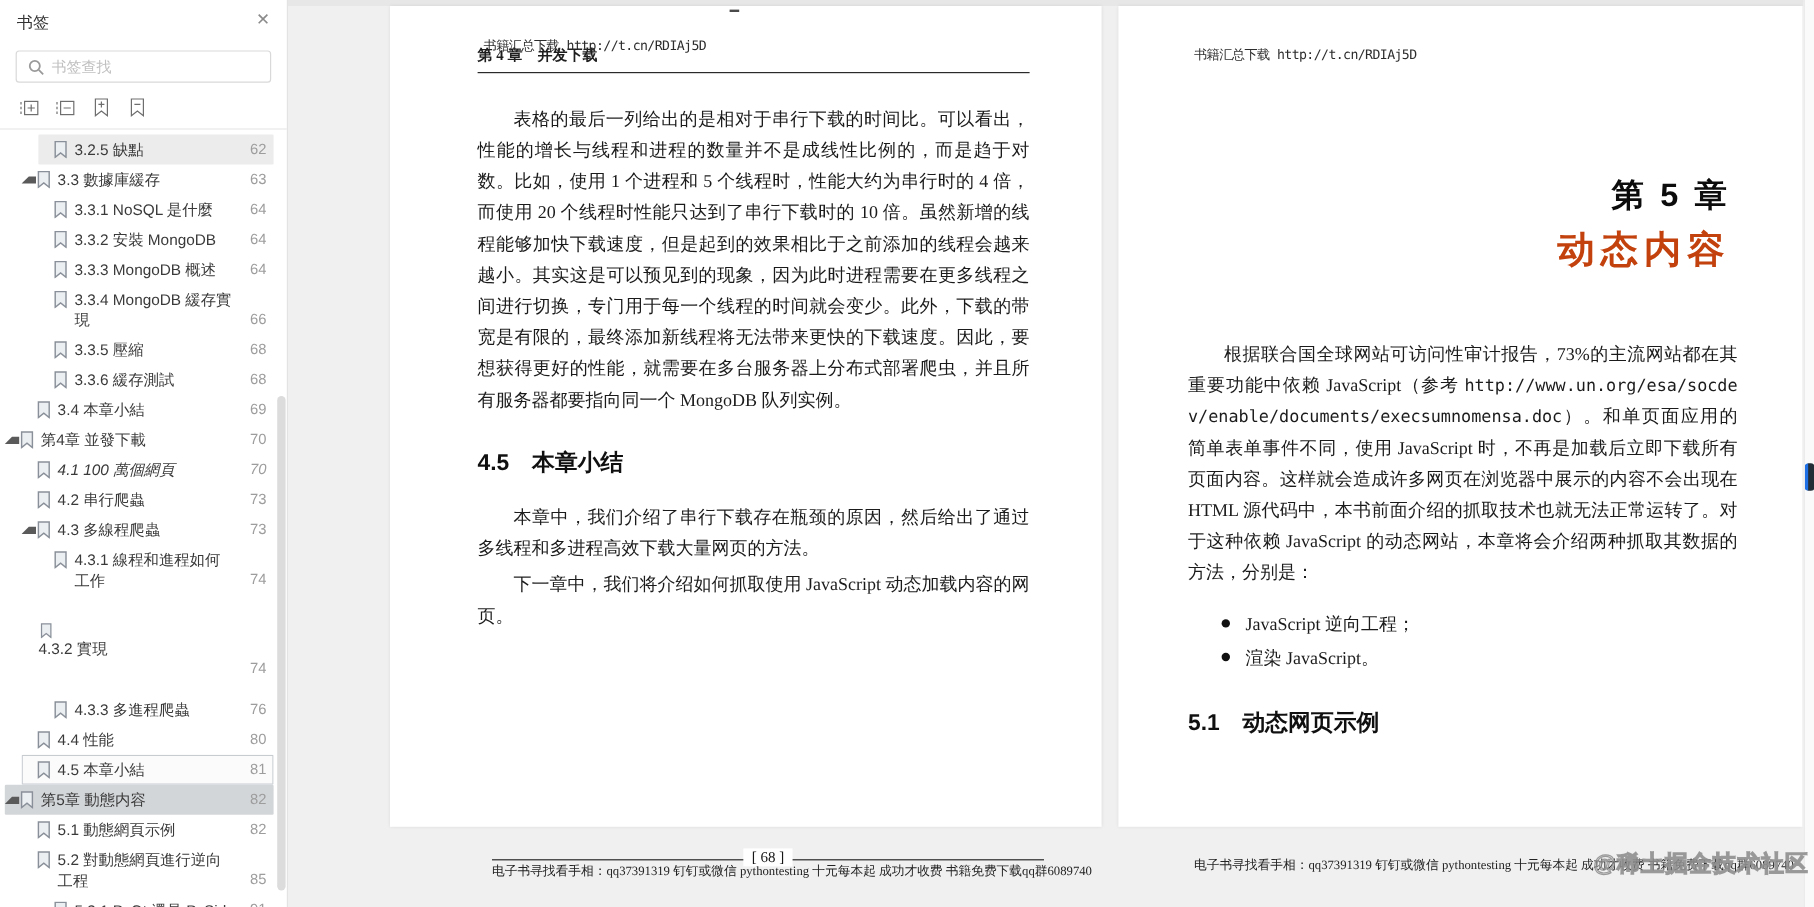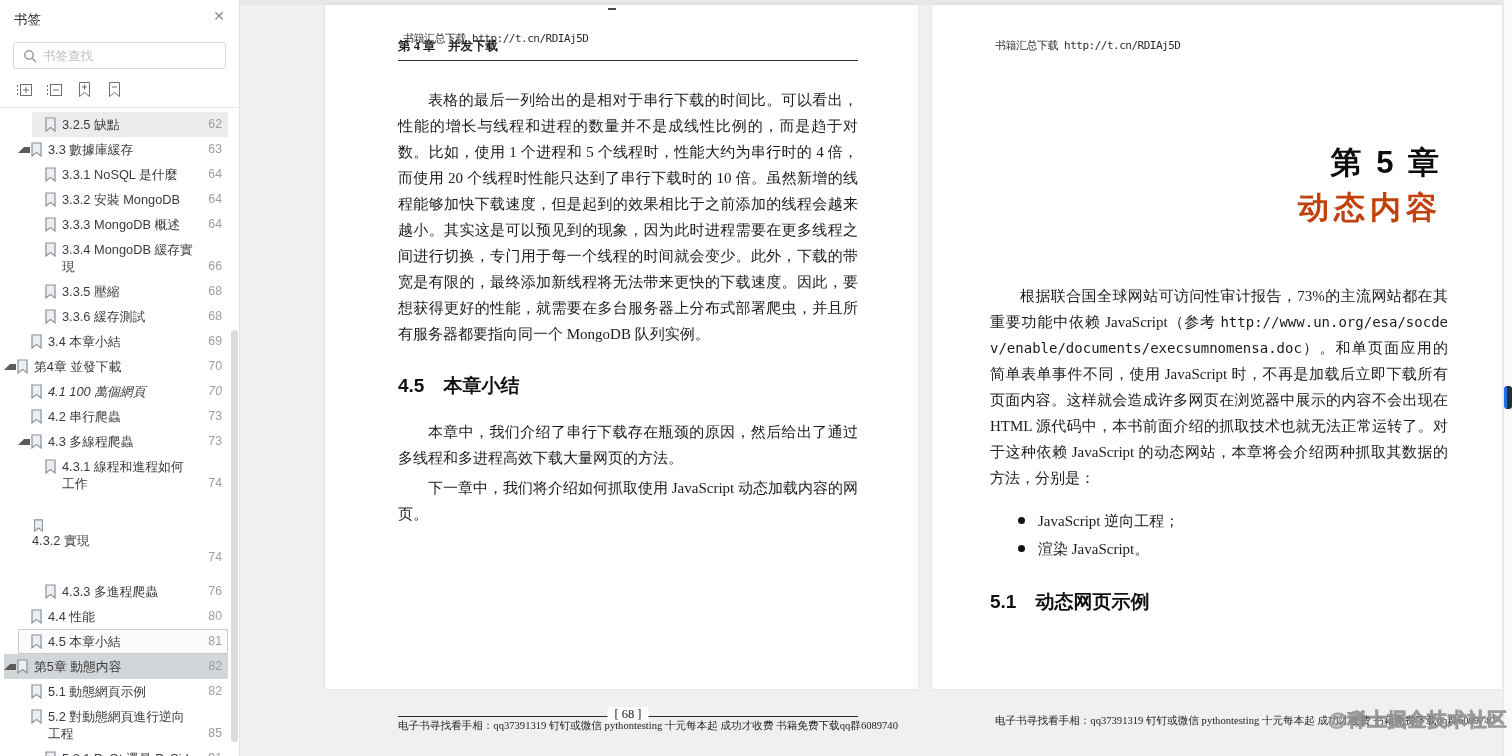--- a/index.html
+++ b/index.html
@@ -51,32 +51,32 @@
                  font-family:"DejaVu Sans Mono","Liberation Mono",monospace; letter-spacing:-0.5px; }
   .lp-chapter { position:absolute; top:7px; left:0; font-size:12.5px; color:#1e1e1e; font-weight:bold; }
   .lp-rule { position:absolute; top:29px; left:0; width:100%; height:0; border-top:1.6px solid #2a2a2a; }
   .lp-body { position:absolute; top:82px; left:73px; width:460px; }
   .para { font-family:"Liberation Serif","DejaVu Serif",serif; font-size:15px; line-height:26px;
           color:#1b1b1b; text-align:justify; text-justify:inter-character; }
   .indent { text-indent:2em; }
   .heading { font-size:19px; font-weight:bold; color:#101010; margin:26px 0 20px 0;
              font-family:"Liberation Sans","DejaVu Sans",sans-serif; }
   .para + .para { margin-top:0; }
-  .lp-footer { position:absolute; top:700px; left:73px; width:460px; height:36px; }
+  .lp-footer { position:absolute; top:700px; left:85px; width:460px; height:36px; }
   .foot-rule { position:absolute; top:11px; left:0; width:100%; border-top:1.4px solid #2a2a2a; }
   .page-no { position:absolute; top:2px; left:50%; transform:translateX(-50%); background:#fff;
              padding:0 7px; font-size:12.5px; color:#161616; font-family:"Liberation Serif",serif; }
   .foot-text { position:absolute; top:14px; left:0; width:100%; text-align:center; font-size:10.6px;
                color:#222; font-family:"Liberation Serif","DejaVu Serif",serif; white-space:nowrap; }
 
   
   .rp-headnote { position:absolute; top:33px; left:63px; font-size:11px; color:#2c2c2c;
                  font-family:"DejaVu Sans Mono","Liberation Mono",monospace; letter-spacing:-0.5px; }
   .chapter-block { position:absolute; top:136px; right:60px; text-align:right; }
-  .ch-num { font-size:31px; font-weight:bold; color:#0c0c0c; letter-spacing:3px; line-height:44px; }
+  .ch-num { font-size:27px; font-weight:bold; color:#0c0c0c; letter-spacing:3px; line-height:44px; }
   .ch-title { font-size:31px; font-weight:bold; color:#c2410c; letter-spacing:5px; line-height:46px; }
   .rp-body { position:absolute; top:278px; left:58px; width:458px; }
   .rp-body .mono { font-size:14px; word-break:break-all; }
   .bullets { list-style:none; margin:16px 0 6px 28px; }
   .bullets li { display:flex; align-items:baseline; font-family:"Liberation Serif",serif;
                 font-size:15px; line-height:28px; color:#1b1b1b; }
   .dot { flex:0 0 7px; width:7px; height:7px; border-radius:50%; background:#111;
          margin-right:13px; position:relative; top:-2px; }
   .rp-footer { position:absolute; top:709px; left:63px; width:420px; font-size:10.6px; color:#222;
                font-family:"Liberation Serif","DejaVu Serif",serif; white-space:nowrap; }

